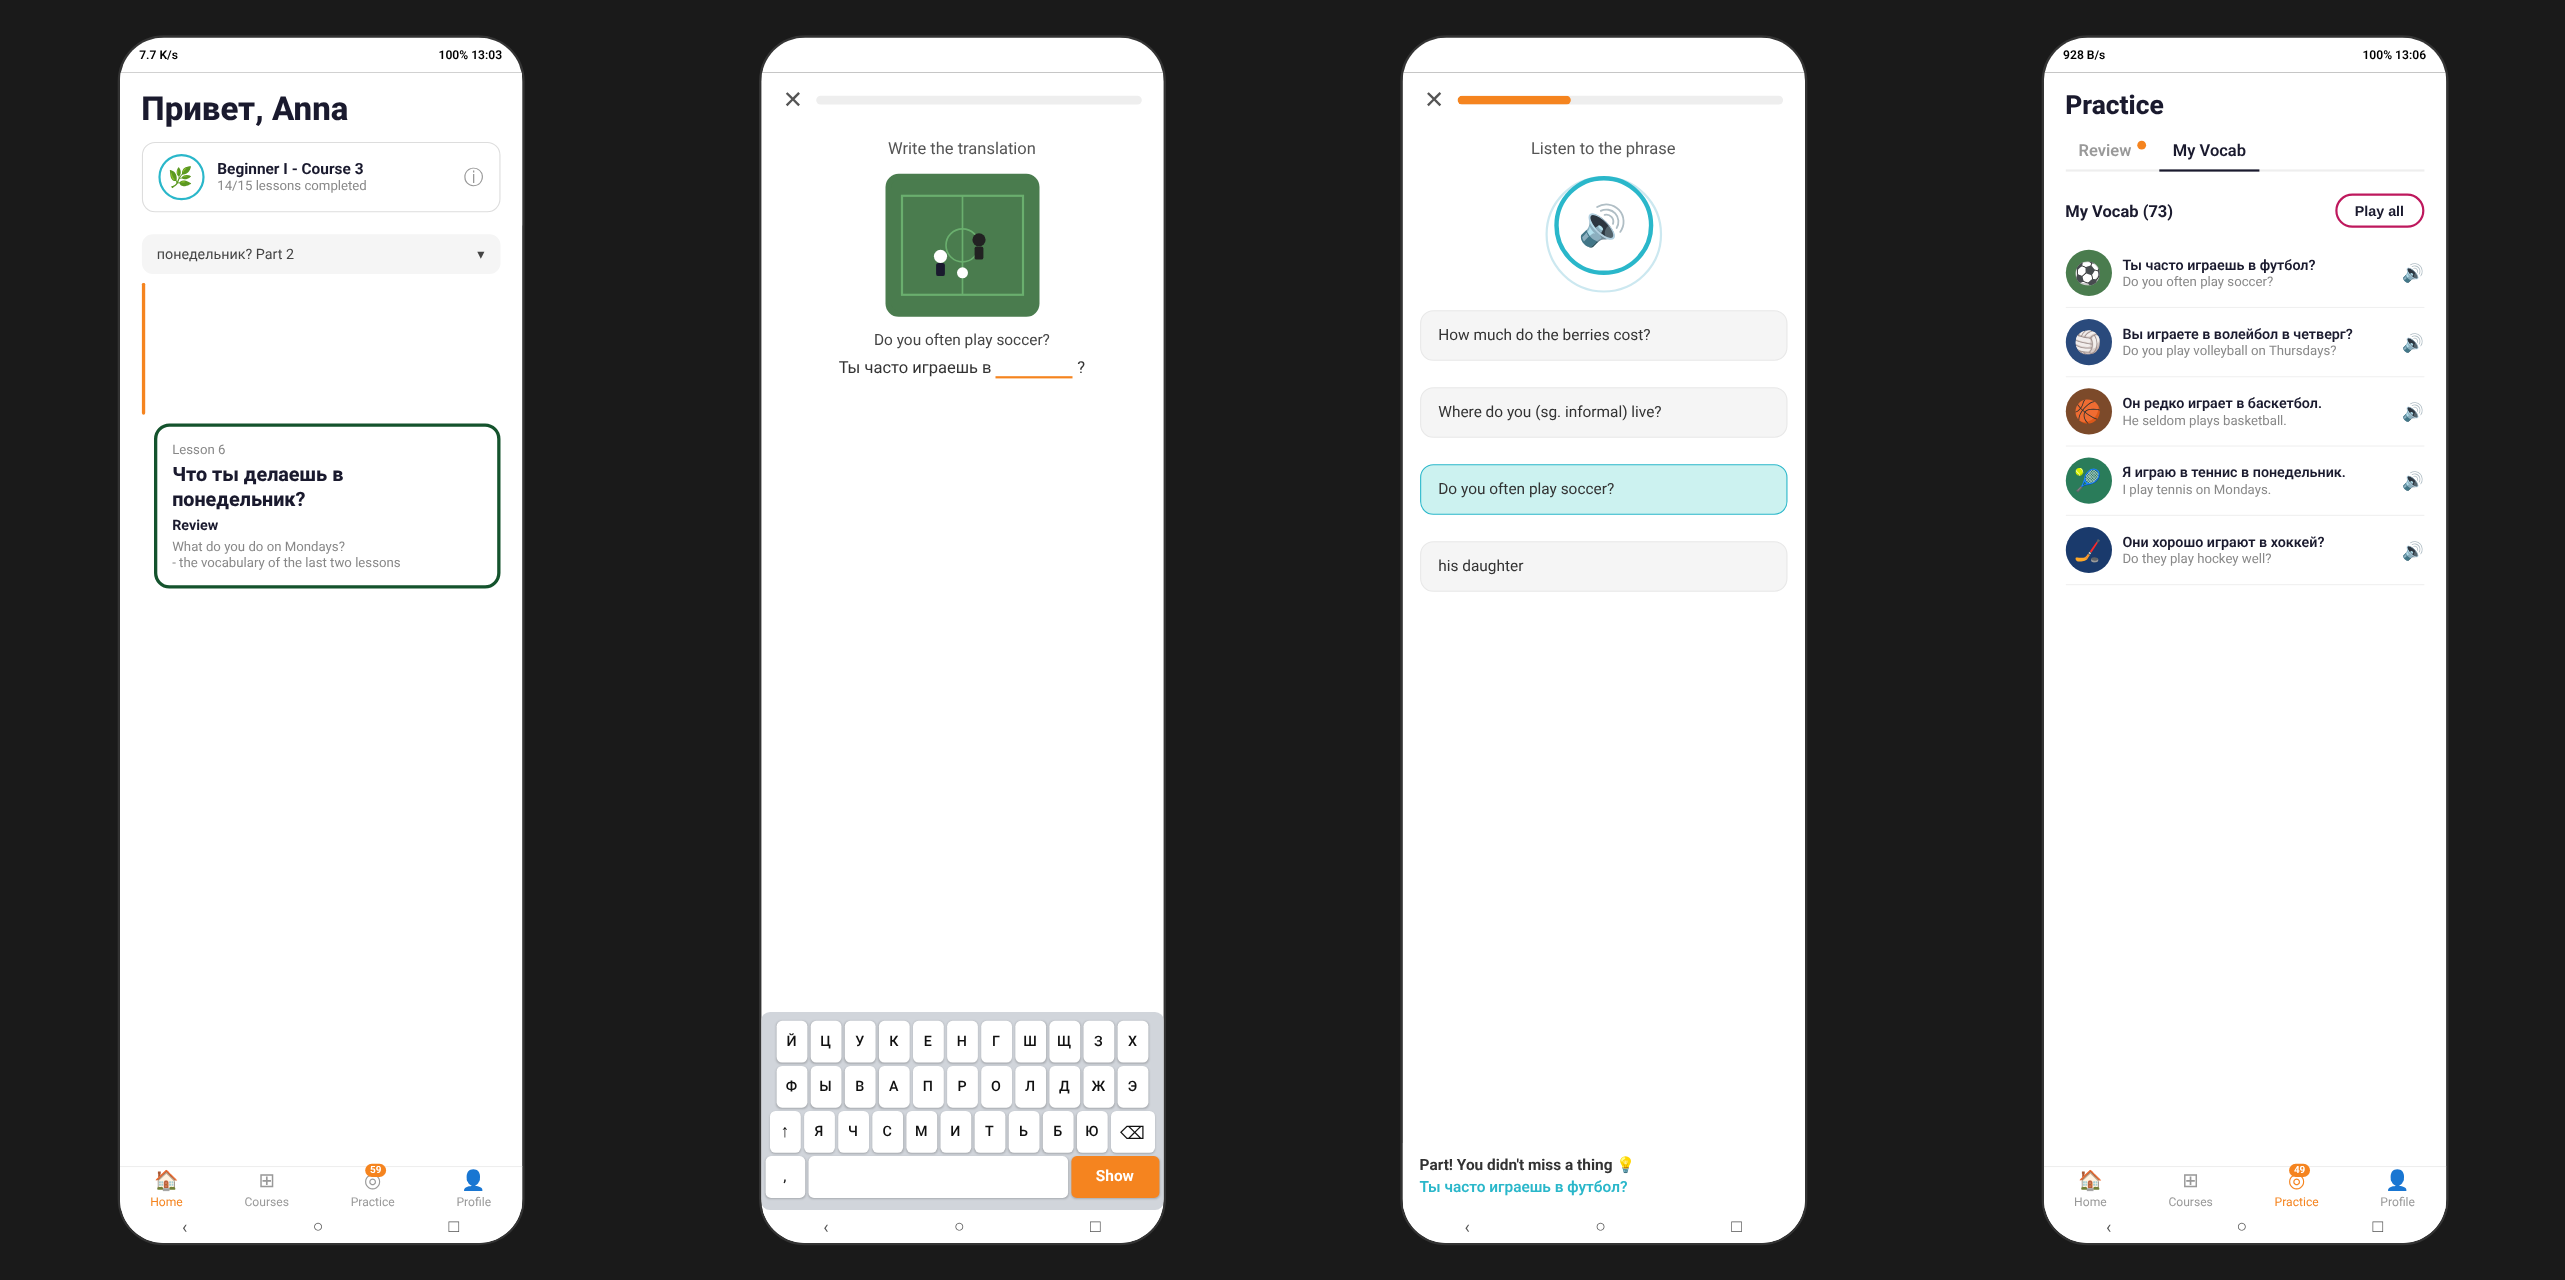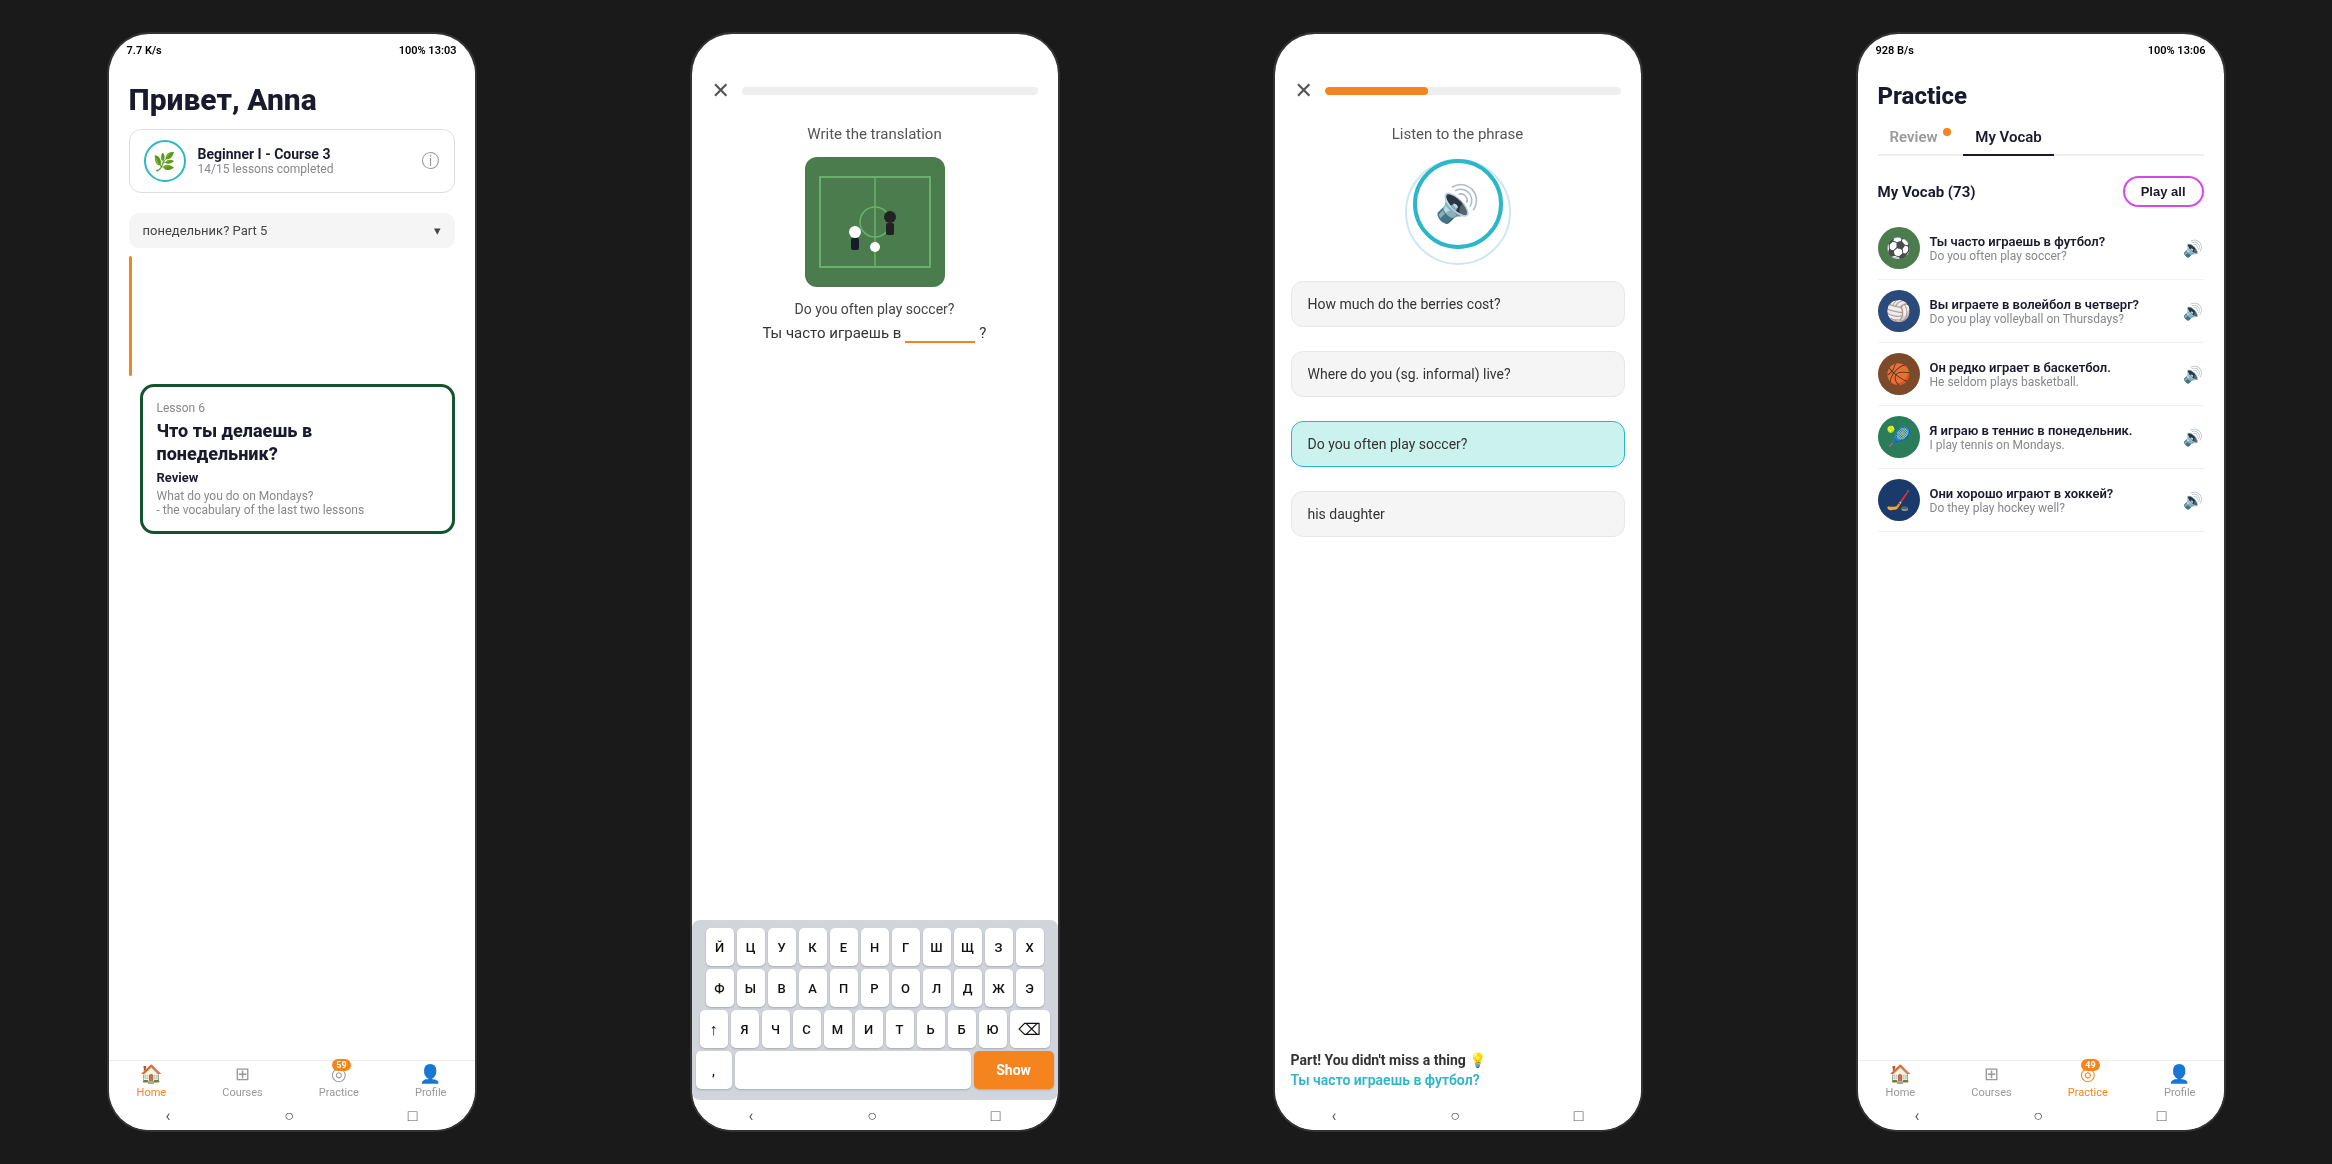--- a/index.html
+++ b/index.html
@@ -404,21 +404,21 @@
     .s4-vocab-header {
       display: flex;
       justify-content: space-between;
       align-items: center;
       padding: 0 20px 10px;
       gap: 32px;
     }
     .s4-vocab-title { font-size: 15px; font-weight: 700; color: #1a1a2e; }
     .s4-play-all-btn {
       background: #fff;
-      border: 2px solid #d946ef;
+      border: 2px solid #be185d;
       border-radius: 20px;
       padding: 6px 16px;
       font-size: 13px;
       font-weight: 700;
       cursor: pointer;
       color: #1a1a2e;
     }
     .s4-vocab-list {
       flex: 1;
       overflow: hidden;
@@ -495,21 +495,21 @@
           <div class="s1-course-card">
             <div class="s1-course-icon">🌿</div>
             <div class="s1-course-info">
               <div class="s1-course-name">Beginner I - Course 3</div>
               <div class="s1-course-progress">14/15 lessons completed</div>
             </div>
             <div class="s1-info-icon">ⓘ</div>
           </div>
         </div>
         <div class="s1-dropdown-bar">
-          <span>понедельник? Part 5</span>
+          <span>понедельник? Part 2</span>
           <span>▾</span>
         </div>
         <div class="s1-content">
           <div style="display:flex; align-items:center; gap:8px; margin-bottom:8px;">
             <div style="width:3px; background:#F5841F; height:120px; border-radius:2px; margin-right:4px;"></div>
           </div>
           <div style="display:flex; align-items:flex-start; gap:8px;">
             <div style="width:3px; flex-shrink:0;"></div>
             <div class="s1-lesson-card" style="flex:1;">
               <div class="s1-lesson-num">Lesson 6</div>

